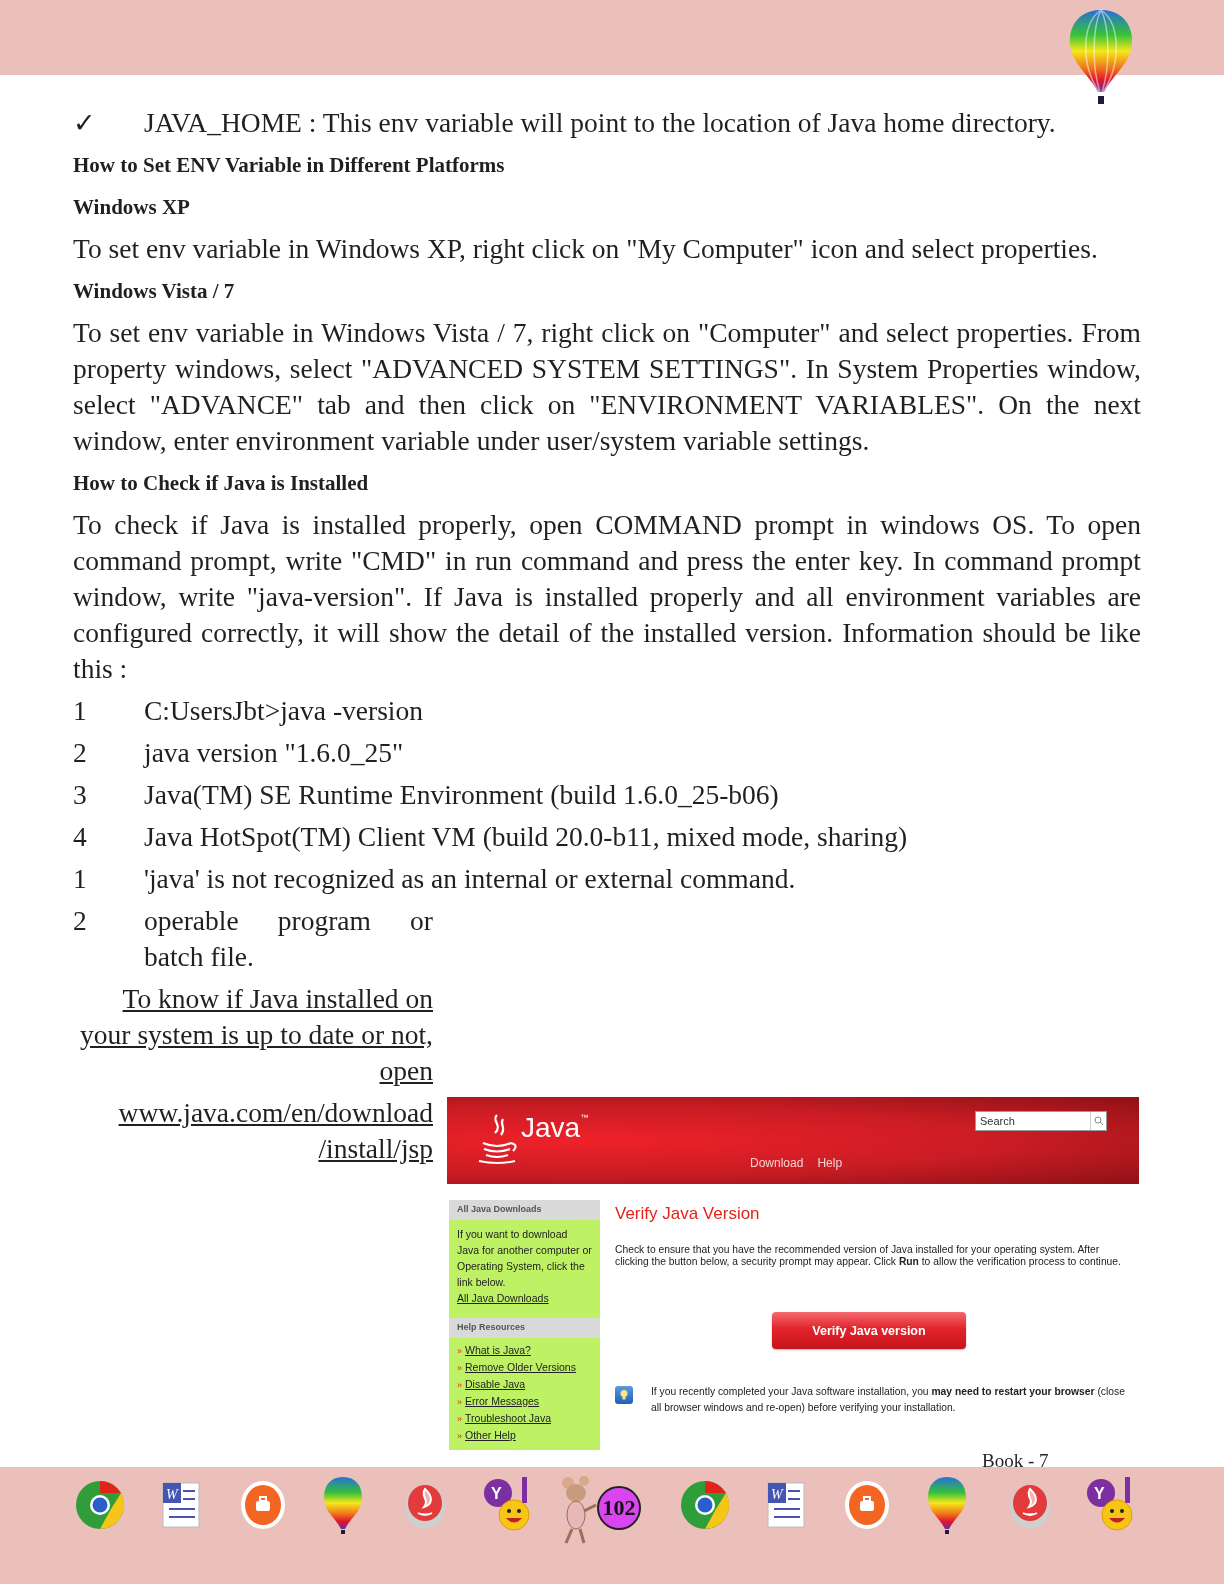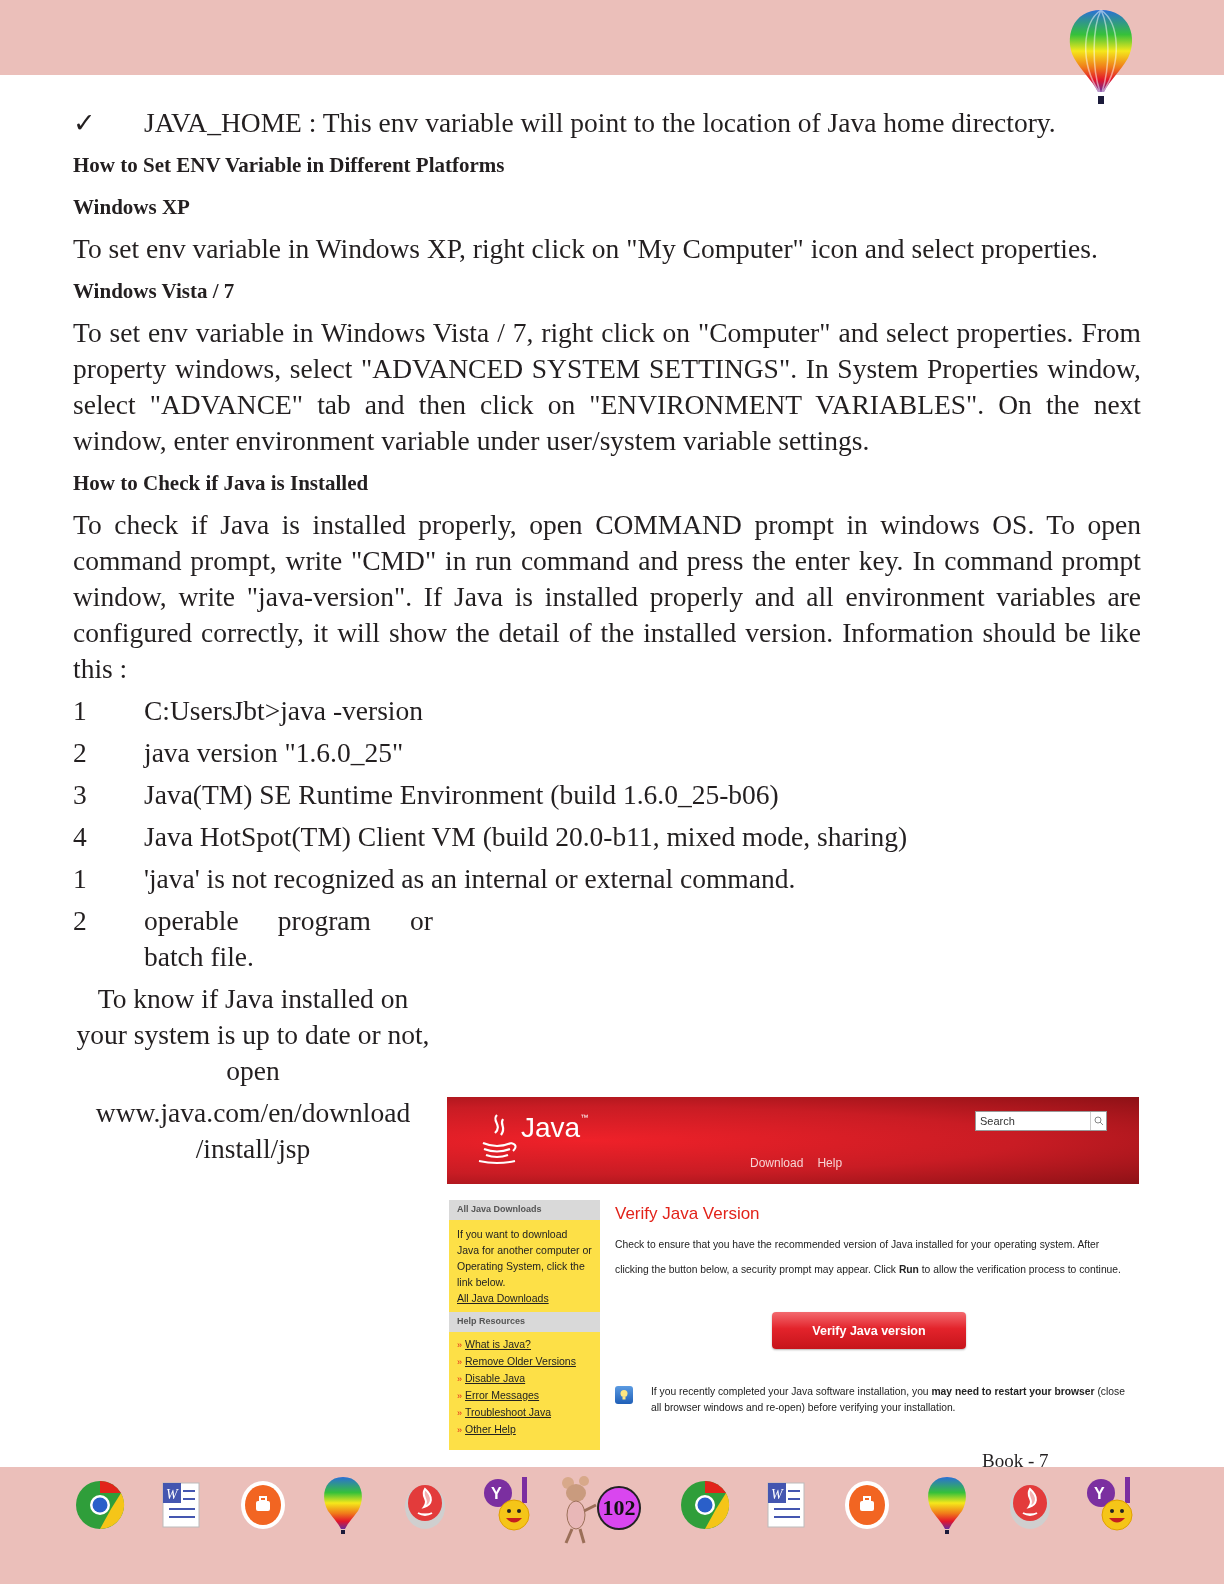--- a/index.html
+++ b/index.html
@@ -11,48 +11,48 @@
 
   .content { position: absolute; left: 73px; top: 105px; width: 1068px; font-size: 27px; line-height: 36px; }
   .para { text-align: justify; font-family: "Liberation Serif", serif; font-size: 27.5px; line-height: 36px; margin-bottom: 6px; }
   .heading { font-family: "Liberation Serif", serif; font-weight: bold; font-size: 21px; line-height: 36px; margin: 2px 0 6px 0; }
   .bullet-row { display: flex; margin-bottom: 6px; }
   .bullet-mark { width: 71px; flex: none; font-size: 27px; }
   .bullet-text { flex: 1; text-align: justify; font-family: "Liberation Serif", serif; font-size: 27.5px; line-height: 36px; }
   .num-row { display: flex; margin-bottom: 6px; font-family: "Liberation Serif", serif; font-size: 27.5px; line-height: 36px; }
   .num { width: 71px; flex: none; }
   .left-col { width: 360px; }
-  .left-col .para, .left-col .bullet-text { text-align: center; }
+  .left-col .para, .left-col .bullet-text { text-align: right; text-decoration: underline; }
   .left-num-row { display: flex; font-family: "Liberation Serif", serif; font-size: 27.5px; line-height: 36px; margin-bottom: 6px; }
   .left-num-row .num { width: 71px; }
   .left-num-row .txt { flex: 1; text-align: justify; text-align-last: left; }
 
   
   .java-shot { position: absolute; left: 447px; top: 1097px; width: 692px; height: 355px; background: #fff; font-family: "Liberation Sans", sans-serif; }
   .java-header { position: absolute; left: 0; top: 0; width: 692px; height: 87px;
     background: radial-gradient(ellipse at 20% 50%, #ef2129 0%, #c91c24 55%, #8d1116 100%); }
   .java-logo { position: absolute; left: 30px; top: 16px; display: flex; color: #fff; }
   .java-logo .cup { width: 42px; height: 52px; }
   .java-logo .word { font-family: "Liberation Sans", sans-serif; font-size: 28px; margin-left: 2px; line-height: 30px; letter-spacing: 0px; }
   .java-logo .tm { font-size: 8px; vertical-align: top; }
   .java-search { position: absolute; left: 528px; top: 14px; width: 132px; height: 20px; background: #fff; border: 1px solid #999; display: flex; align-items: center; }
   .java-search span.ph { font-size: 11px; color: #333; padding-left: 4px; flex: 1; }
   .java-search .mag { width: 16px; height: 18px; border-left: 1px solid #ccc; display: flex; align-items: center; justify-content: center; }
   .java-nav { position: absolute; left: 303px; top: 59px; display: flex; gap: 14px; font-size: 12px; color: #f7d4d4; }
 
-  .java-side { position: absolute; left: 2px; top: 103px; width: 151px; height: 250px; background: #fde047; }
+  .java-side { position: absolute; left: 2px; top: 103px; width: 151px; height: 250px; background: #bef264; }
   .side-head { background: #d9d9d9; height: 20px; font-size: 9px; font-weight: bold; color: #555; padding: 4px 8px; }
   .side-body { font-size: 10.5px; color: #222; padding: 6px 8px; line-height: 16px; }
   .side-link { text-decoration: underline; color: #222; }
   .side-list { list-style: none; padding: 4px 8px; font-size: 10.5px; line-height: 16px; }
   .side-list li .chev { color: #e2231a; font-size: 9px; margin-right: 3px; }
 
   .java-main { position: absolute; left: 168px; top: 103px; width: 515px; }
   .java-title { color: #e2231a; font-size: 17px; margin-top: 4px; }
-  .java-desc { font-size: 10.3px; color: #222; line-height: 25px; margin-top: 8px; }
+  .java-desc { font-size: 10.3px; color: #222; line-height: 12px; margin-top: 20px; }
   .java-btn { position: absolute; left: 157px; top: 112px; width: 194px; height: 37px; border-radius: 4px;
     background: linear-gradient(#f36a6f 0%, #e3232b 45%, #c6141b 100%); color: #fff; font-weight: bold; font-size: 12.5px;
     display: flex; align-items: center; justify-content: center; box-shadow: 0 1px 2px rgba(0,0,0,0.3); }
   .java-note { position: absolute; left: 0; top: 184px; display: flex; width: 520px; }
   .bulb { width: 18px; height: 18px; border-radius: 3px; background: linear-gradient(#5b9be2, #1f5fb7); flex: none; margin-right: 18px; margin-top: 2px; display:flex; align-items:center; justify-content:center; }
   .note-text { font-size: 10.3px; color: #222; line-height: 16px; }
 
   .page-foot-label { position: absolute; left: 982px; top: 1450px; font-family: "Liberation Serif", serif; font-size: 19px; color: #231f20; }
   .bottom-band { position: absolute; left: 0; top: 1467px; width: 1224px; height: 117px; background: #ebbfba; }
   .icon-row { position: absolute; top: 1475px; left: 0; width: 1224px; height: 70px; }
@@ -150,21 +150,21 @@
       <span>Help</span>
     </div>
   </div>
 
   <div class="java-side">
     <div class="side-head">All Java Downloads</div>
     <div class="side-body">
       <div>If you want to download Java for another computer or Operating System, click the link below.</div>
       <div class="side-link">All Java Downloads</div>
     </div>
-    <div class="side-head" style="">Help Resources</div>
+    <div class="side-head" style="margin-top:6px">Help Resources</div>
     <ul class="side-list">
       <li><span class="chev">»</span><span class="side-link">What is Java?</span></li>
       <li><span class="chev">»</span><span class="side-link">Remove Older Versions</span></li>
       <li><span class="chev">»</span><span class="side-link">Disable Java</span></li>
       <li><span class="chev">»</span><span class="side-link">Error Messages</span></li>
       <li><span class="chev">»</span><span class="side-link">Troubleshoot Java</span></li>
       <li><span class="chev">»</span><span class="side-link">Other Help</span></li>
     </ul>
   </div>
 

